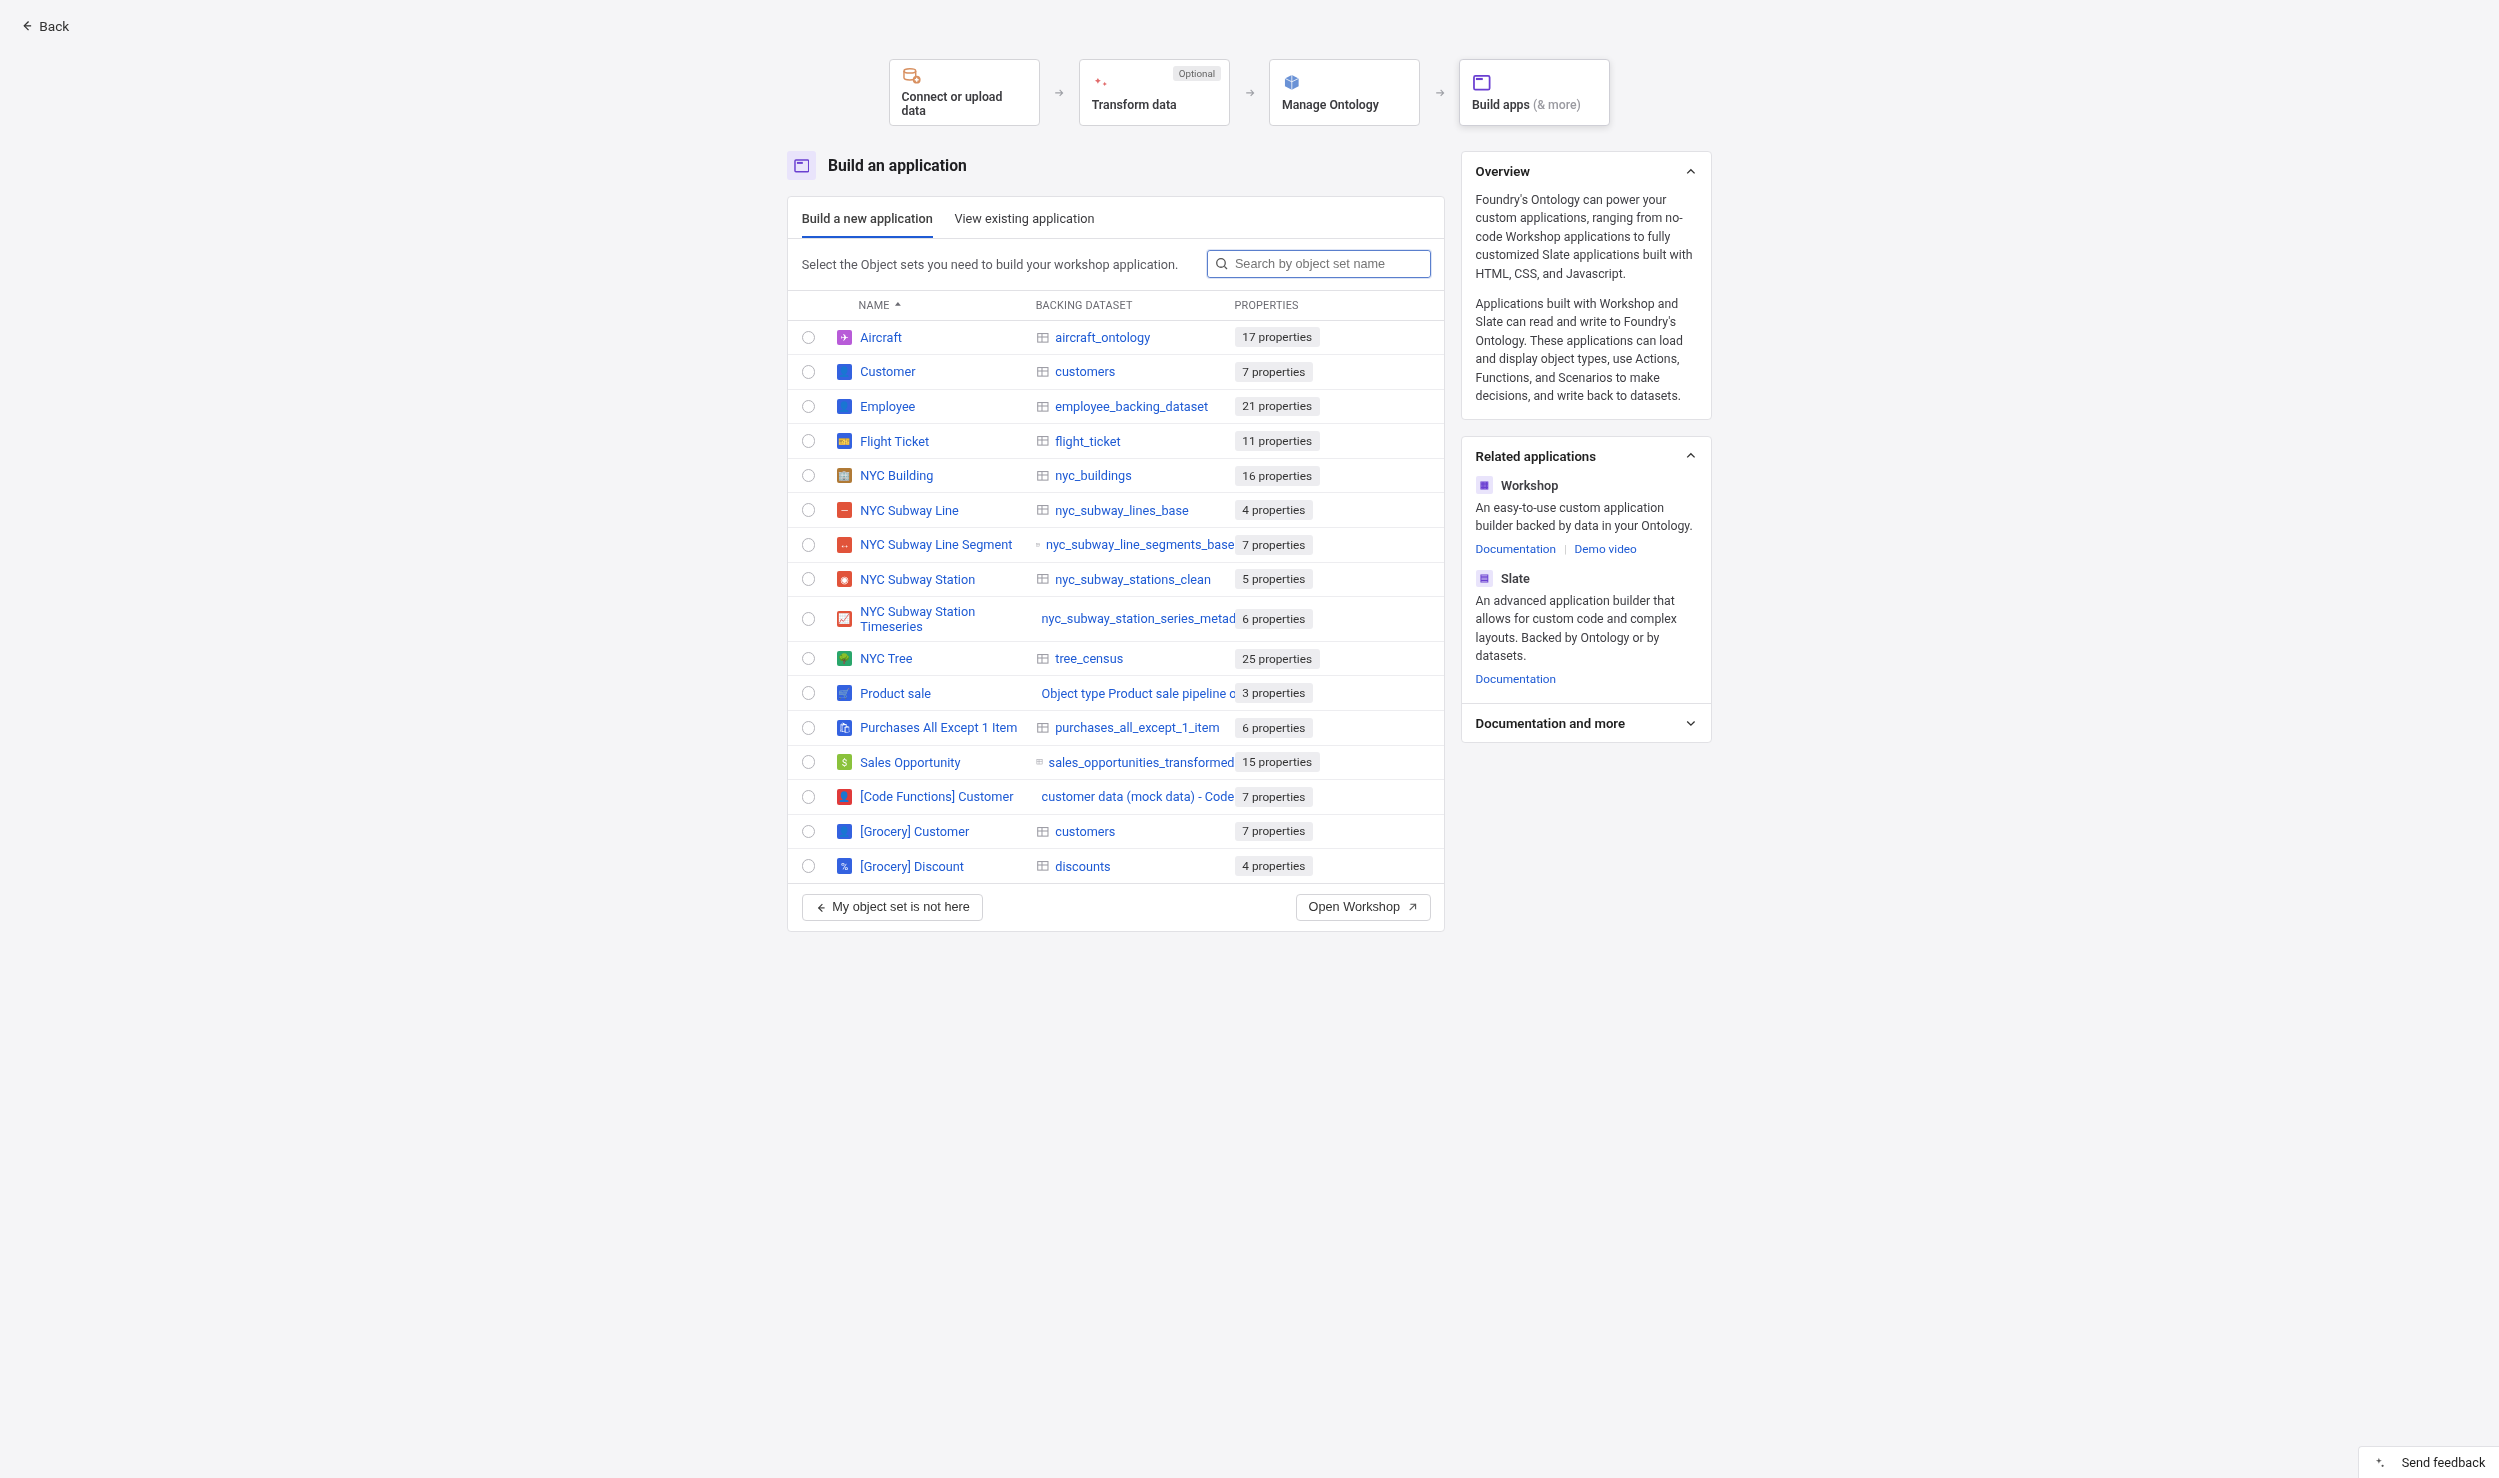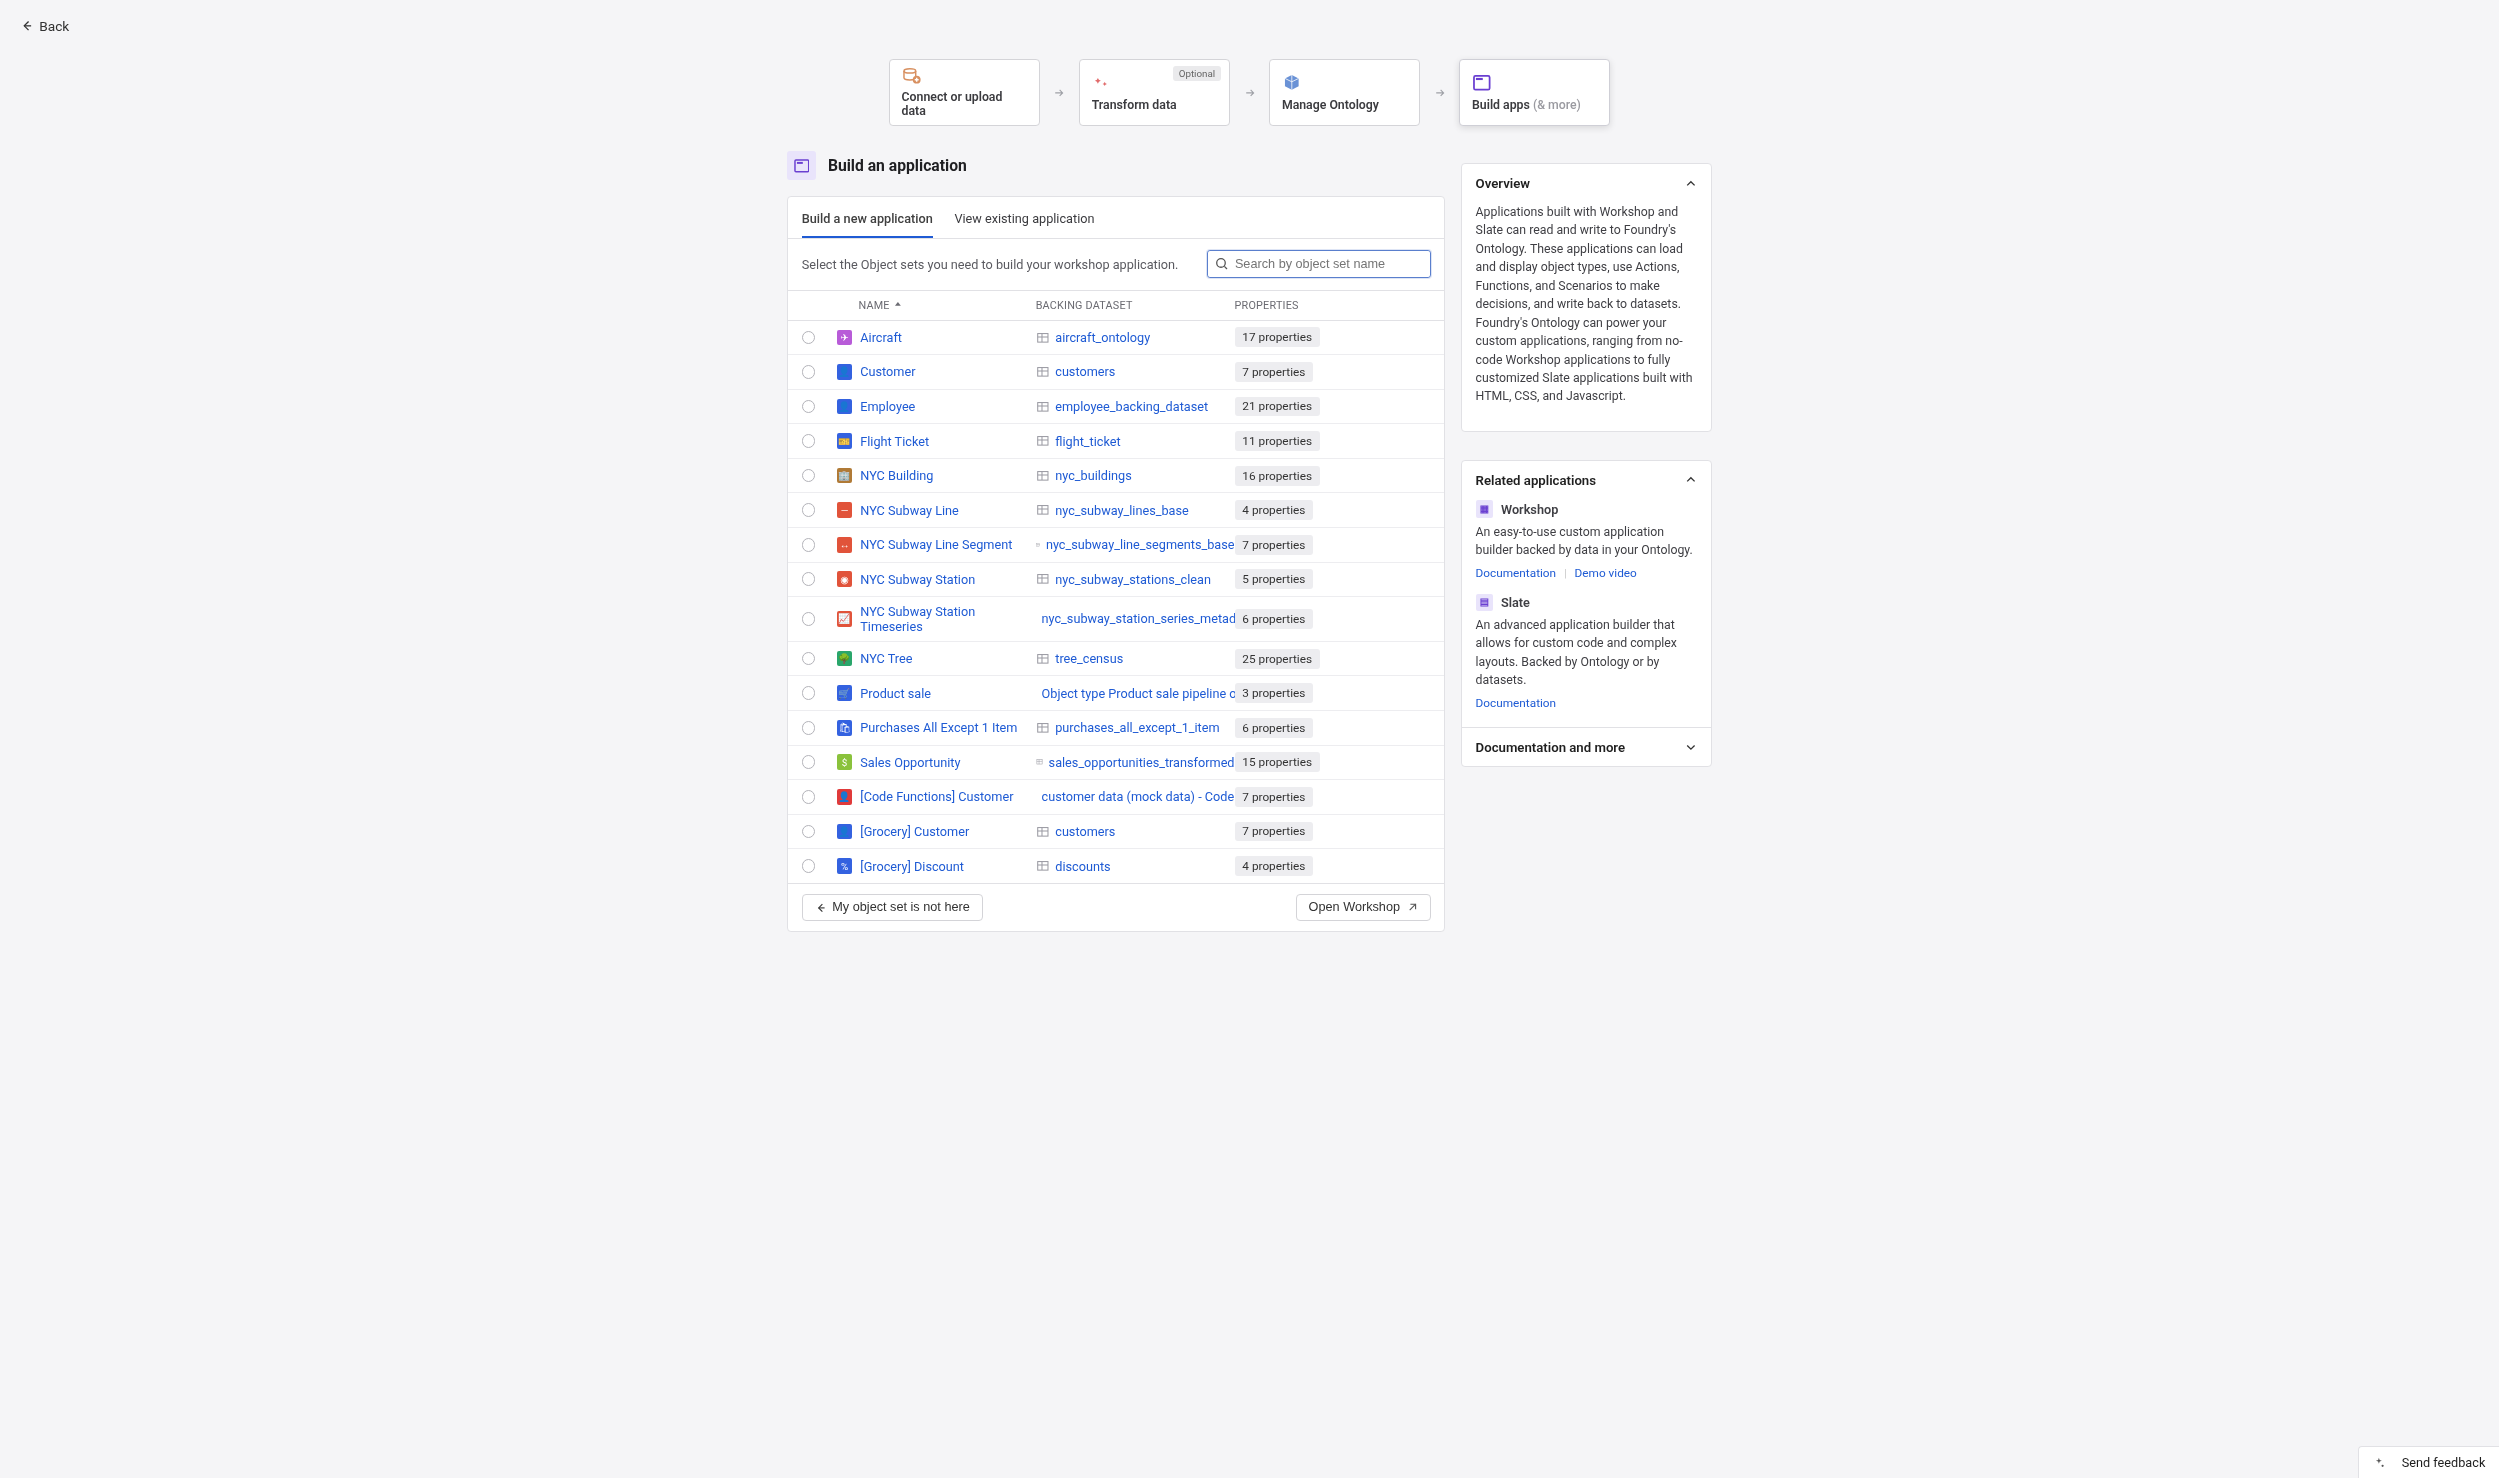--- a/index.html
+++ b/index.html
@@ -33,21 +33,21 @@
 .row:last-child { border-bottom: none; }
 .radio { width: 13.7px; height: 13.7px; border: 1.5px solid #b3b3b9; border-radius: 50%; }
 .name-cell { display: flex; align-items: center; gap: 7.8px; color: #1f5bd4; font-size: 12.7px; }
 .obj-icon { width: 15.7px; height: 15.7px; border-radius: 2px; display:flex; align-items:center; justify-content:center; font-size:9.8px; color:#fff; flex-shrink:0; }
 .ds-cell { display: flex; align-items: center; gap: 5.9px; color: #1f5bd4; font-size: 12.7px; overflow:hidden; white-space:nowrap; text-overflow:ellipsis; }
 .ds-icon { color: #9a9aa2; }
 .prop-badge { background: #ededf0; color: #333; font-size: 11.8px; padding: 2.9px 7.8px; border-radius: 2.9px; display:inline-block; }
 .panel-footer { display:flex; justify-content:space-between; align-items:center; padding:9.8px 13.7px; border-top:1px solid #e1e1e5; }
 .btn { border:1px solid #d4d4d8; background:#fff; padding:5.9px 11.8px; border-radius:4px; font-size:12.7px; color:#333; display:inline-flex; align-items:center; gap:5.9px; cursor:pointer; }
 .right { width: 251px; display:flex; flex-direction:column; gap:15.7px; }
-.side-panel { background:#fff; border:1px solid #e1e1e5; border-radius:3.9px;margin-top:12px; }
+.side-panel { background:#fff; border:1px solid #e1e1e5; border-radius:3.9px; }
 .side-head { display:flex; justify-content:space-between; align-items:center; padding:11.8px 13.7px; font-weight:600; font-size:13.2px; cursor:pointer; }
 .side-body { padding:0 13.7px 13.7px; font-size:12.3px; color:#3f3f44; line-height:1.5; }
 .side-body p { margin-bottom: 11.8px; }
 .app-item { padding-top:9.8px; }
 .app-title { display:flex; align-items:center; gap:7.8px; font-weight:600; font-size:12.7px; margin-bottom:3.9px; }
 .app-icon { width:17.6px; height:17.6px; background:#e9e4fb; border-radius:2px; display:flex; align-items:center; justify-content:center; color:#6a3fd1; font-size:9.8px; }
 .app-desc { font-size:12.3px; color:#3f3f44; margin-bottom:5.9px; }
 .app-links { display:flex; gap:7.8px; font-size:11.8px; color:#1f5bd4; align-items:center; }
 .app-links .sep { color:#ccc; }
 .side-section-divider { border-top:1px solid #e1e1e5; }
@@ -457,22 +457,22 @@
 
   <div class="right">
     <div class="side-panel">
       <div class="side-head">
         <span>Overview</span>
         <svg width="11.8" height="11.8" viewBox="0 0 16 16" stroke="#333" stroke-width="1.8" fill="none">
             <path d="M3 10l5-5 5 5"></path>
           </svg>
       </div>
       <div class="side-body">
+        <p>Foundry's Ontology can power your custom applications, ranging from no-code Workshop applications to fully customized Slate applications built with HTML, CSS, and Javascript.</p>
         <p style="margin-bottom:0">Applications built with Workshop and Slate can read and write to Foundry's Ontology. These applications can load and display object types, use Actions, Functions, and Scenarios to make decisions, and write back to datasets.</p>
-        <p>Foundry's Ontology can power your custom applications, ranging from no-code Workshop applications to fully customized Slate applications built with HTML, CSS, and Javascript.</p>
       </div>
     </div>
 
     <div class="side-panel">
       <div class="side-head">
         <span>Related applications</span>
         <svg width="11.8" height="11.8" viewBox="0 0 16 16" stroke="#333" stroke-width="1.8" fill="none">
             <path d="M3 10l5-5 5 5"></path>
           </svg>
       </div>

